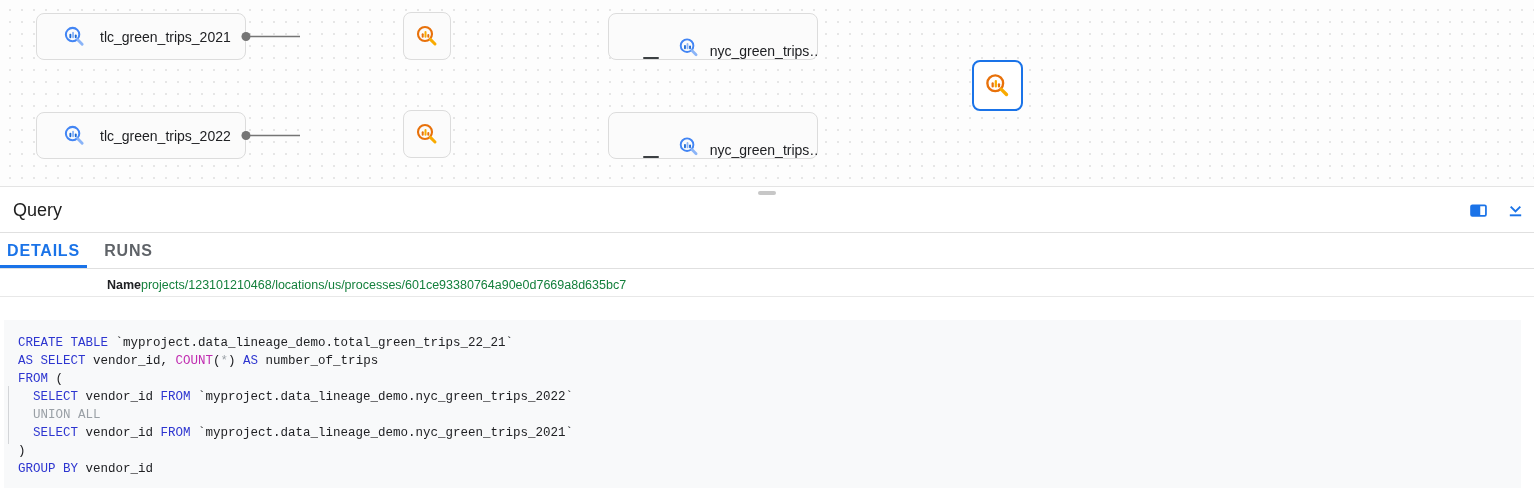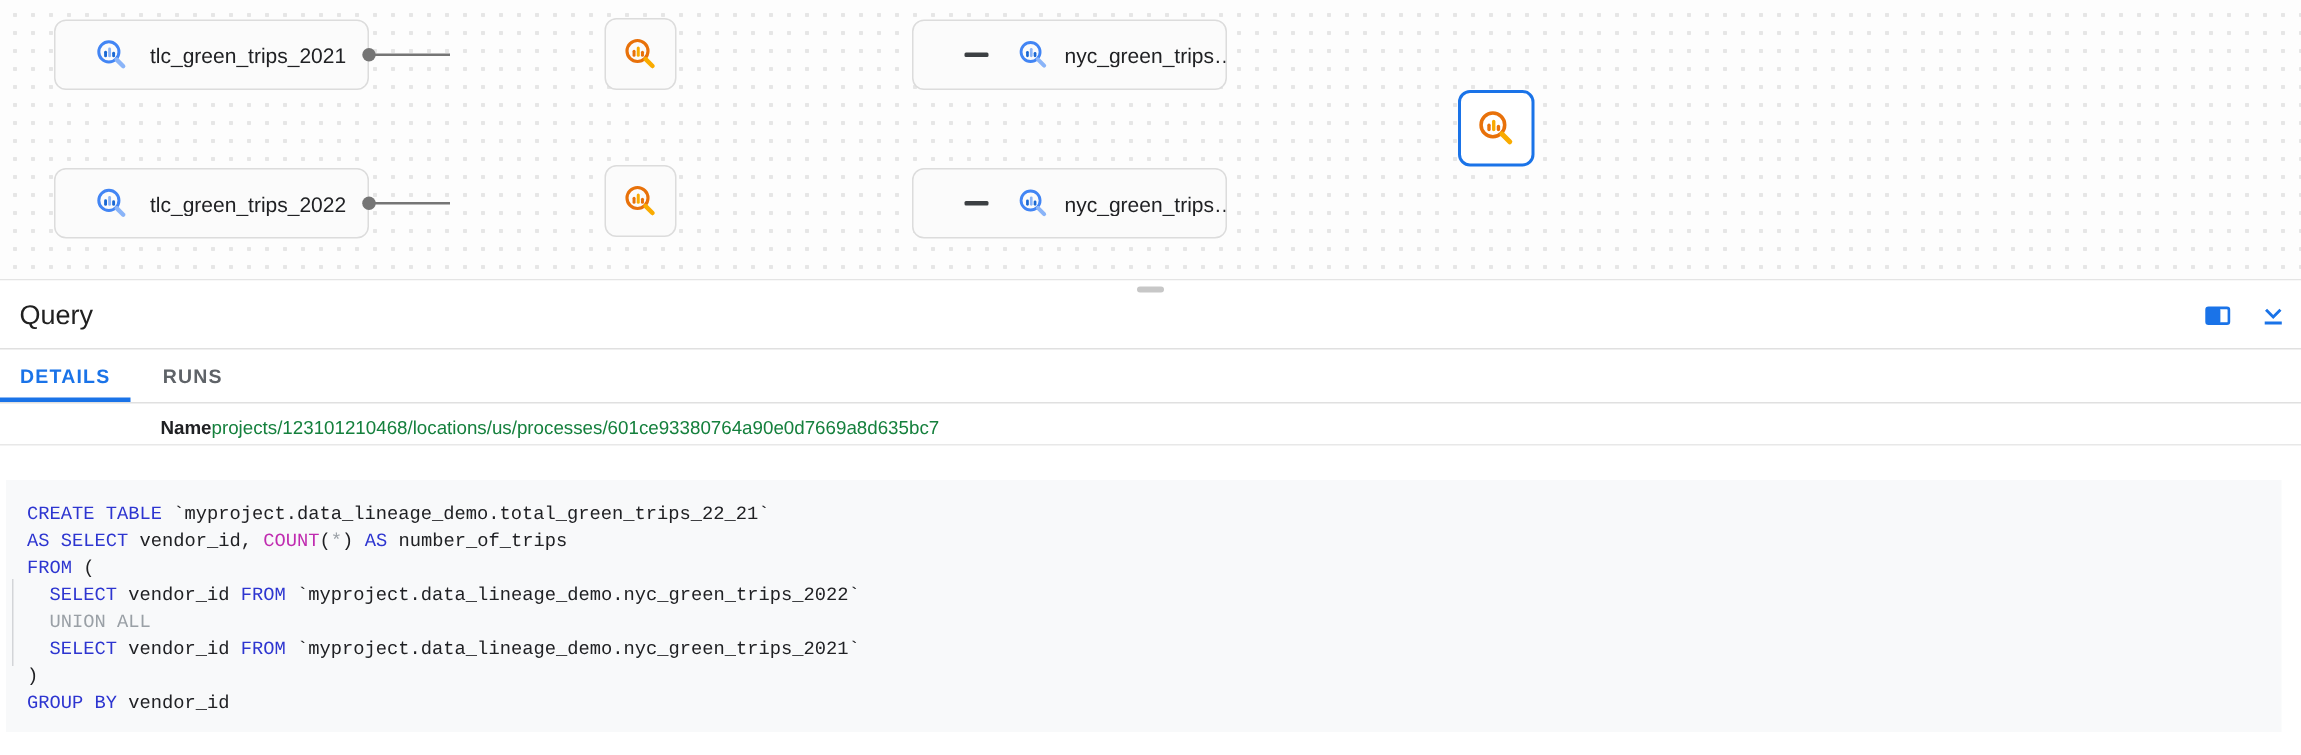--- a/index.html
+++ b/index.html
@@ -15,21 +15,21 @@
     border-bottom: 1px solid #e4e4e4;
   }
   .edges { position: absolute; inset: 0; pointer-events: none; z-index: 3; }
   .tnode {
     position: absolute; height: 47px; width: 210px;
     background: #fbfbfb; border: 1px solid #dcdcdc; border-radius: 8px;
     display: flex; align-items: center; padding-left: 26px;
     font-size: 14px; color: #202124; z-index: 2; cursor: pointer;
   }
   .tnode .label { margin-left: 14px; white-space: nowrap; overflow: hidden; }
-  .tnode.with-minus { padding-left: 34px; }
+  .tnode.with-minus { padding-left: 34px; align-items: flex-end; }
   .tnode.with-minus .label { margin-left: 10px; }
   .minus { width: 16px; height: 2.5px; background: #3c4043; border-radius: 1px;
            margin-right: 19px; flex: none; }
   .pnode {
     position: absolute; width: 48px; height: 48px;
     background: #fbfbfb; border: 1px solid #dcdcdc; border-radius: 8px;
     display: flex; align-items: center; justify-content: center; z-index: 2; cursor: pointer;
   }
   .pnode.selected { width: 51px; height: 51px; background: #fff;
                     border: 2px solid #1a73e8; }
@@ -46,21 +46,21 @@
                   border-bottom: 1px solid #e0e0e0; padding: 2px 6px 0 13px; gap: 42px; }
   .panel-title { font-size: 18px; color: #212121; }
   .header-actions { margin-left: auto; display: flex; align-items: center; gap: 15px;
                     padding-right: 2px; }
   .icon-btn { width: 22px; height: 22px; border: none; background: transparent;
               cursor: pointer; padding: 0; display: flex; align-items: center;
               justify-content: center; }
 
   .tabs { height: 36px; display: flex; border-bottom: 1px solid #e0e0e0; }
   .tab { position: relative; height: 100%; display: flex; align-items: center;
-         justify-content: center; font-size: 13px; font-weight: 700;
+         justify-content: center; font-size: 16px; font-weight: 700;
          letter-spacing: .8px; color: #5f6368; cursor: pointer; }
   .tab-details { width: 87px; }
   .tab-runs { width: 83px; }
   .tab.active { color: #1a73e8; }
   .tab.active::after { content: ""; position: absolute; left: 0; right: 0; bottom: 0;
                        height: 3px; background: #1a73e8; }
 
   .kv { padding-top: 4px; text-align: right; }
   .kv-row { display: flex; align-items: center; height: 24px;
             border-bottom: 1px solid #e8e8e8; font-size: 12.5px; }

